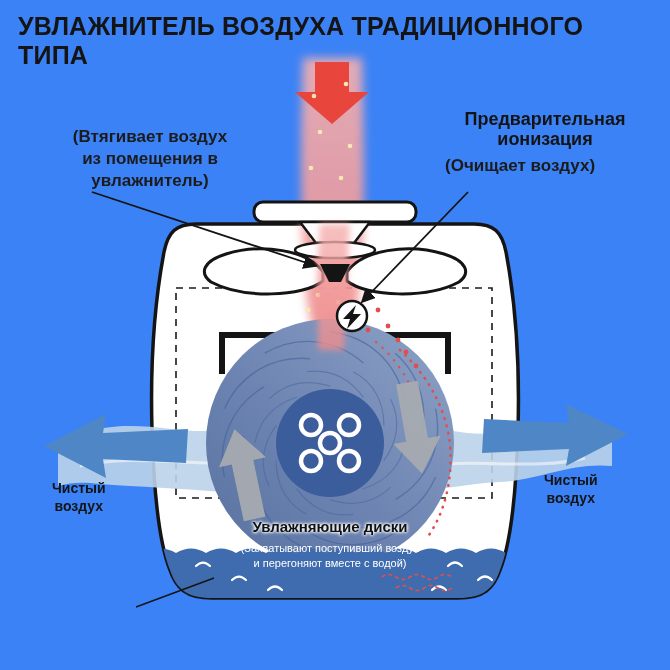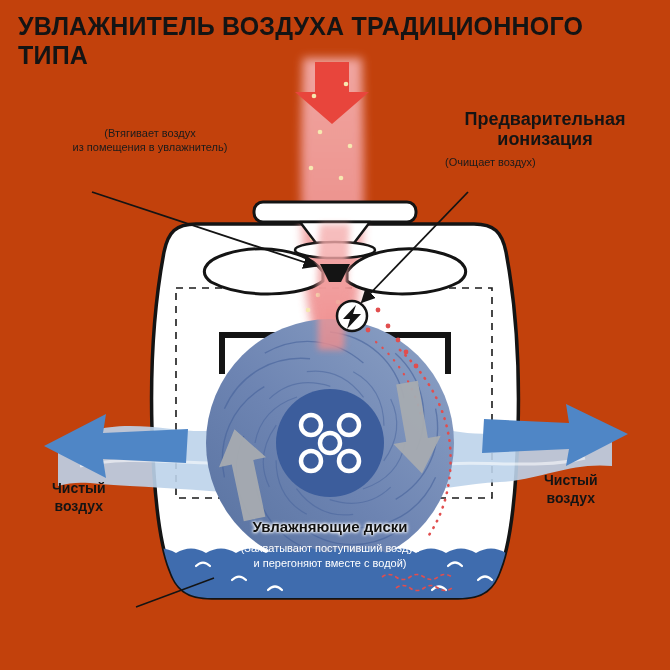--- a/index.html
+++ b/index.html
@@ -1,28 +1,28 @@
 <!DOCTYPE html>
 <html><head>
 <meta charset="utf-8">
 <style>
   html,body{margin:0;padding:0;background:#fff;}
   .stage{
-    position:relative;width:670px;height:670px;background:#c2410c;
+    position:relative;width:670px;height:670px;background:#3b82f6;
     font-family:"Liberation Sans", sans-serif;color:#161616;overflow:hidden;
   }
   .stage svg.diagram{position:absolute;left:0;top:0;}
   .label{position:absolute;}
   .pre{white-space:pre-line;text-align:center;}
   .page-title{
     left:18px;top:12px;width:640px;
     font-size:25px;font-weight:800;letter-spacing:.2px;color:#141414;
   }
   .callout-title{font-size:18px;font-weight:800;line-height:1.1;margin:0 0 5px 0;color:#141414;}
-  .callout-desc{font-size:11px;line-height:1.3;color:#1b1b1b;}
+  .callout-desc{font-size:17px;line-height:1.3;color:#1b1b1b;font-weight:bold;}
   .fan-callout{left:45px;top:126px;width:210px;}
   .ion-callout{left:445px;top:110px;width:200px;}
   .clean-air{font-size:14px;font-weight:800;line-height:1.25;color:#141414;}
   .clean-air.left{left:52px;top:480px;}
   .clean-air.right{left:544px;top:472px;}
   .disks-callout{left:330px;top:518px;transform:translateX(-50%);text-align:center;width:300px;}
   .disks-title{
     font-size:15px;font-weight:800;color:#111;
     text-shadow:0 0 3px #fff,0 0 3px #fff,0 0 4px #fff;margin:0 0 6px 0;
   }

